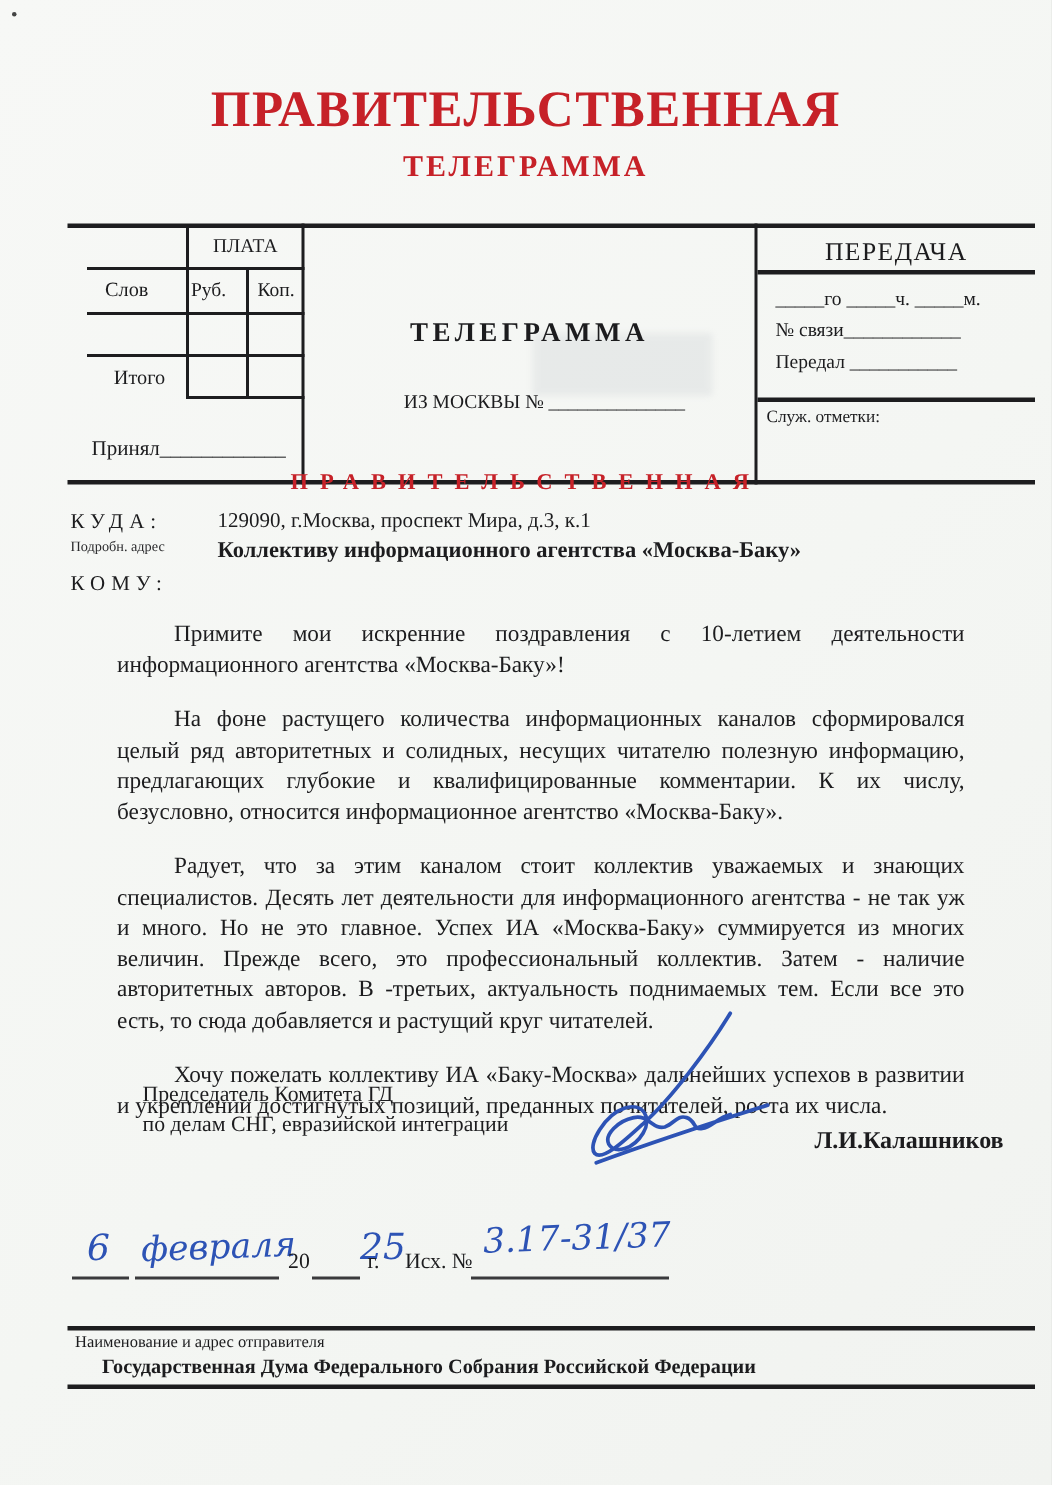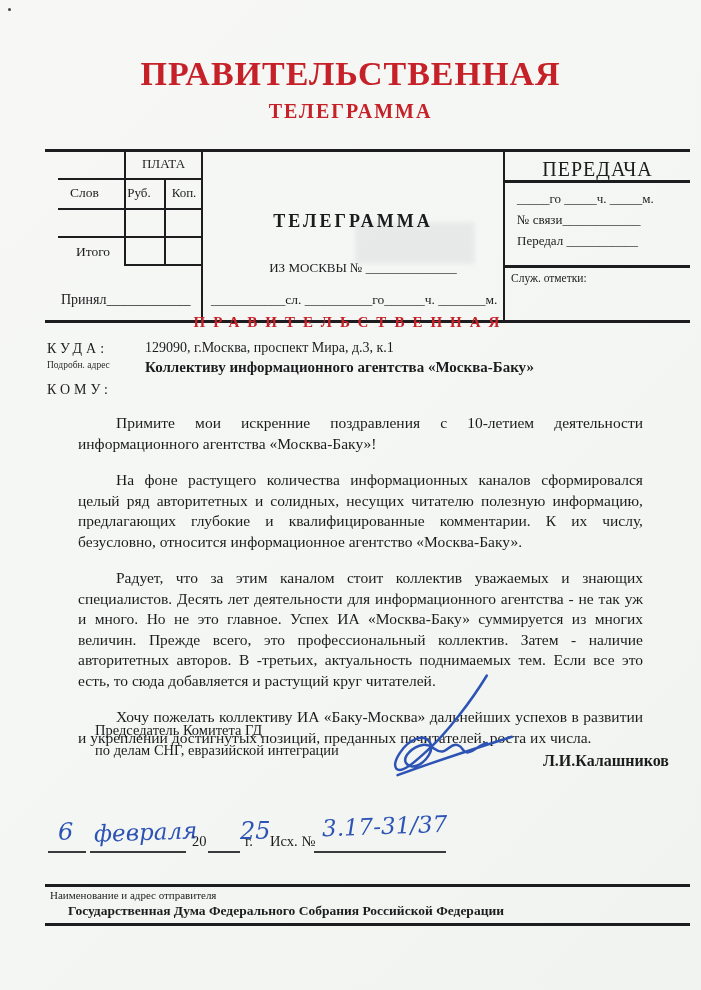--- a/index.html
+++ b/index.html
@@ -14,21 +14,21 @@
   .title1{top:55px;left:0;width:100%;text-align:center;color:var(--accent-red,#c62128);
     font-size:34px;font-weight:bold;letter-spacing:1px;}
   .title2{top:100px;left:0;width:100%;text-align:center;color:var(--accent-red,#c62128);
     font-size:20px;font-weight:bold;letter-spacing:2px;}
   .form{left:45px;top:133px;width:645px;height:174px;margin-top:16px;}
   .cell-label{font-size:13px;text-align:center;}
   .received{font-size:14px;white-space:nowrap;}
   .c-title{font-size:18px;font-weight:bold;letter-spacing:3px;text-align:center;}
   .c-origin{font-size:13px;text-align:center;}
   .c-service{font-size:13.5px;white-space:nowrap;}
-  .t-header{font-size:20px;letter-spacing:1px;text-align:center;}
+  .t-header{font-size:17px;letter-spacing:1px;text-align:center;}
   .t-line{font-size:13px;white-space:nowrap;}
   .t-notes{font-size:11.5px;}
   .classif{top:314px;left:0;width:100%;text-align:center;color:var(--accent-red,#c62128);
     font-weight:bold;font-size:15px;letter-spacing:8px;}
   .kuda{font-size:14px;letter-spacing:4px;}
   .kuda-sub{font-size:9.5px;color:#2a2a2c;}
   .addr1{font-size:14px;}
   .addr2{font-size:15px;font-weight:bold;}
   .body-text{left:62px;top:397px;width:597px;font-size:15.5px;line-height:20.5px;text-align:justify;}
   .body-text p{margin:16px;text-indent:38px;}
@@ -68,21 +68,20 @@
 
     <div class="abs cell-label" style="left:79px;top:7px;width:79px;">ПЛАТА</div>
     <div class="abs cell-label" style="left:0;top:36px;width:79px;font-size:13.5px;">Слов</div>
     <div class="abs cell-label" style="left:81px;top:36px;width:26px;">Руб.</div>
     <div class="abs cell-label" style="left:121px;top:36px;width:36px;">Коп.</div>
     <div class="abs cell-label" style="left:18px;top:95px;width:60px;font-size:13.5px;">Итого</div>
     <div class="abs received" style="left:16px;top:143px;">Принял____________</div>
 
     <div class="abs c-title" style="left:158px;top:62px;width:300px;">ТЕЛЕГРАММА</div>
     <div class="abs c-origin" style="left:158px;top:111px;width:320px;">ИЗ МОСКВЫ № ______________</div>
-    <div class="abs c-service" style="left:166px;top:143px;">___________сл. __________го______ч. _______м.</div>
 
     <div class="abs t-header" style="left:460px;top:9px;width:185px;">ПЕРЕДАЧА</div>
     <div class="abs line" style="left:460px;top:31px;width:185px;height:2.5px;"></div>
     <div class="abs t-line" style="left:472px;top:42px;">_____го _____ч. _____м.</div>
     <div class="abs t-line" style="left:472px;top:63px;">№ связи____________</div>
     <div class="abs t-line" style="left:472px;top:84px;">Передал ___________</div>
     <div class="abs line" style="left:460px;top:116px;width:185px;height:2.5px;"></div>
     <div class="abs t-notes" style="left:466px;top:123px;">Служ. отметки:</div>
   </div>
 

